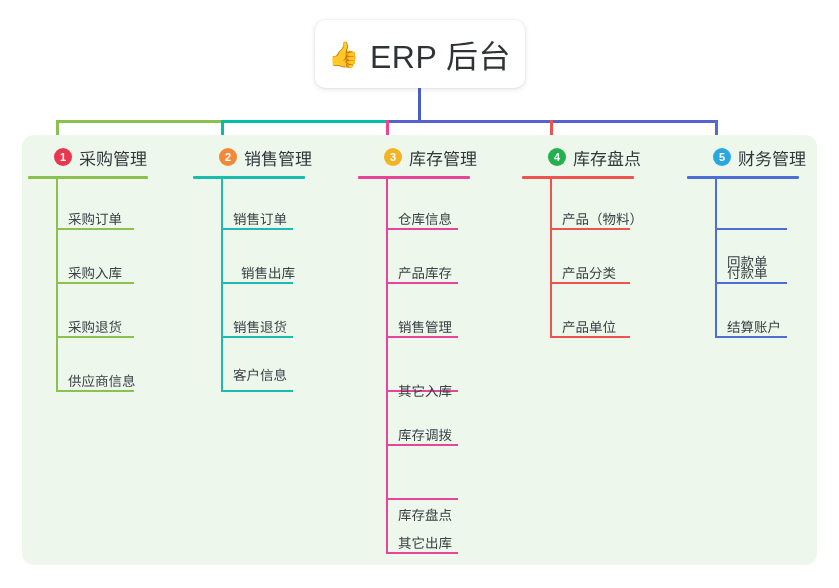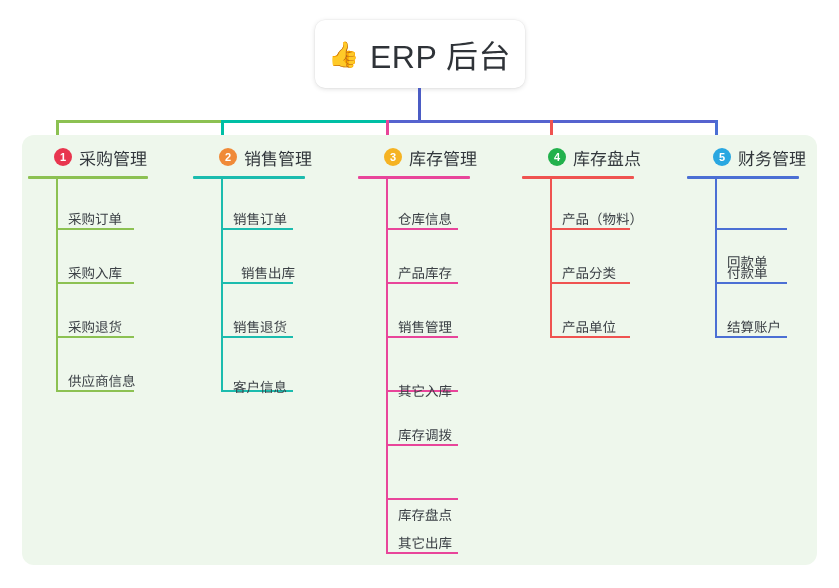--- a/index.html
+++ b/index.html
@@ -160,21 +160,21 @@
       </div>
       <div class="seg head-rule" style="left: 193px; top: 176px; width: 112px; background: rgb(27, 188, 174);"></div>
       <div class="seg trunk" style="left: 221px; top: 179px; height: 212px; background: rgb(27, 188, 174);"></div>
       <div class="seg leaf" style="left: 221px; top: 228px; width: 72px; background: rgb(27, 188, 174); height: 2px;"></div>
       <div class="seg leaf-label" style="left: 233px; top: 208px;">销售订单</div>
       <div class="seg leaf" style="left: 221px; top: 282px; width: 72px; background: rgb(27, 188, 174); height: 2px;"></div>
       <div class="seg leaf-label" style="left: 241px; top: 262px;">销售出库</div>
       <div class="seg leaf" style="left: 221px; top: 336px; width: 72px; background: rgb(27, 188, 174); height: 2px;"></div>
       <div class="seg leaf-label" style="left: 233px; top: 316px;">销售退货</div>
       <div class="seg leaf" style="left: 221px; top: 390px; width: 72px; background: rgb(27, 188, 174); height: 2px;"></div>
-      <div class="seg leaf-label" style="left: 233px; top: 376px;">客户信息</div>
+      <div class="seg leaf-label" style="left: 233px; top: 364px;">客户信息</div>
       <div class="col" style="left: 368px; top: 145px;">
         <div class="col-head">
           <span class="badge" style="background: rgb(245, 179, 35);">3</span>
           <span class="col-title">库存管理</span>
         </div>
       </div>
       <div class="seg head-rule" style="left: 358px; top: 176px; width: 112px; background: rgb(232, 69, 154);"></div>
       <div class="seg trunk" style="left: 386px; top: 179px; height: 374px; background: rgb(232, 69, 154);"></div>
       <div class="seg leaf" style="left: 386px; top: 228px; width: 72px; background: rgb(232, 69, 154); height: 2px;"></div>
       <div class="seg leaf-label" style="left: 398px; top: 208px; text-align: right;">仓库信息</div>

